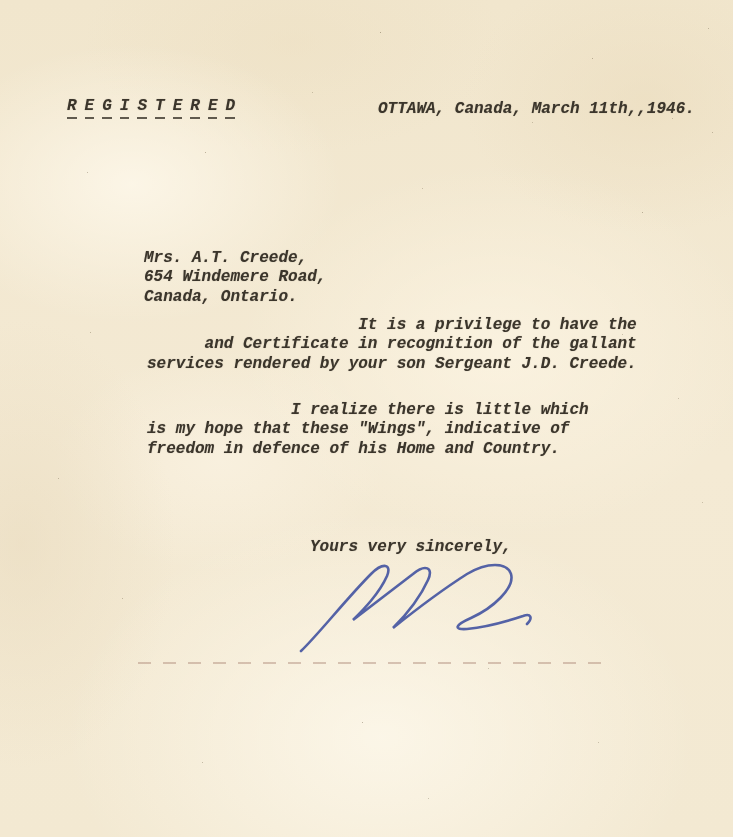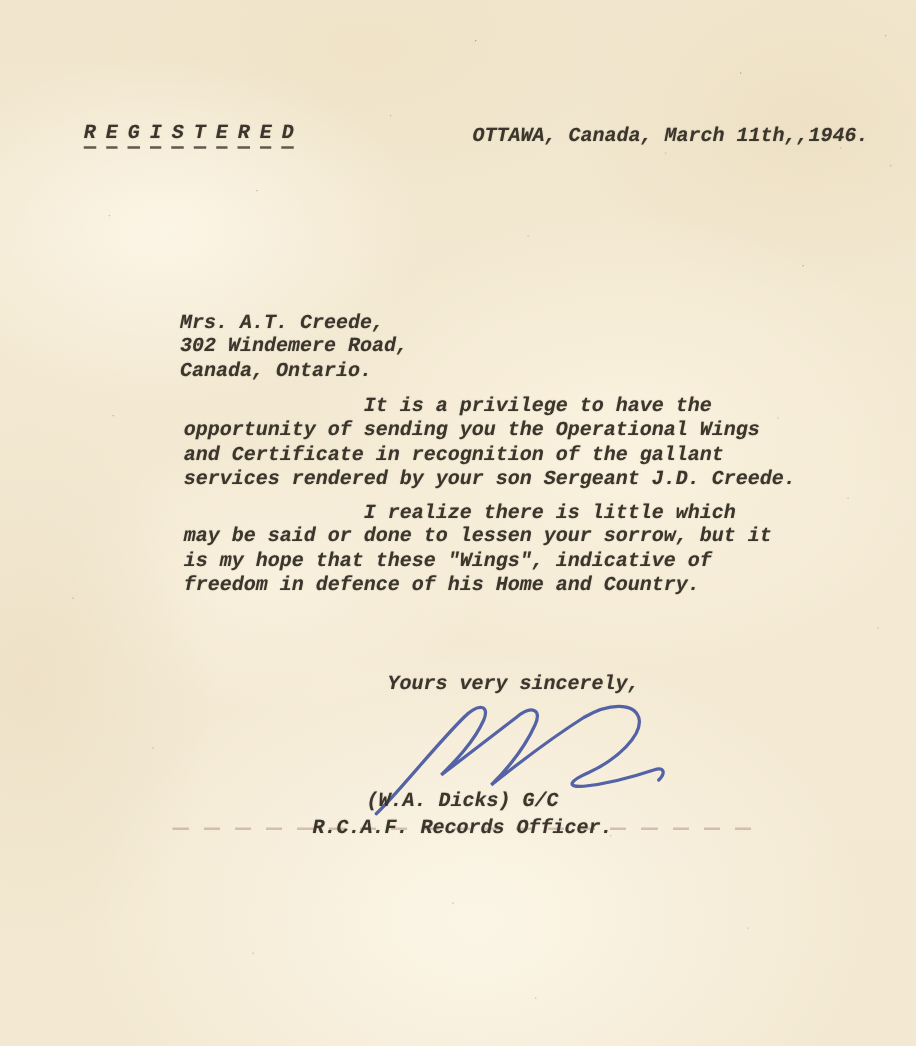--- a/index.html
+++ b/index.html
@@ -52,21 +52,21 @@
   .registered .ch {
     display: inline-block;
     border-bottom: 2px solid rgba(59,53,43,0.8);
     margin-right: 8px;
     padding-bottom: 1px;
   }
   .dateline { left: 378px; top: 100px; }
   .address { left: 144px; top: 205px; margin-top: 44px; }
   .salutation { left: 150px; top: 281px; }
   .para { left: 147px; }
-  .para1 { top: 316px; }
+  .para1 { top: 316px; text-align: right; }
   .para2 { top: 401px; }
   .para .line:first-child { padding-left: 144px; }
   .closing { left: 310px; top: 538px; }
   .sig-block { left: 238px; top: 631px; width: 264px; text-align: center; line-height: 21.4px; z-index: 3; }
   .signature-wrap { position: absolute; left: 295px; top: 550px; width: 250px; height: 105px; z-index: 2; }
   .sig-rule {
     position: absolute; left: 138px; top: 662px; width: 472px; height: 2px; z-index: 1;
     background-image: repeating-linear-gradient(90deg,
       rgba(164,124,108,0.55) 0px, rgba(164,124,108,0.55) 13px,
       rgba(164,124,108,0) 13px, rgba(164,124,108,0) 25px);
@@ -78,35 +78,33 @@
 
 <div class="paper">
   <div class="speck-layer"></div>
 
   <div class="type registered"><span class="ch">R</span><span class="ch">E</span><span class="ch">G</span><span class="ch">I</span><span class="ch">S</span><span class="ch">T</span><span class="ch">E</span><span class="ch">R</span><span class="ch">E</span><span class="ch">D</span></div>
 
   <div class="type dateline">OTTAWA, Canada, March 11th,,1946.</div>
 
   <div class="type address">
     <div class="line">Mrs. A.T. Creede,</div>
-    <div class="line">302 Windemere Road,</div>
+    <div class="line">654 Windemere Road,</div>
     <div class="line">Canada, Ontario.</div>
   </div>
 
 
   <div class="type para para1">
       <div class="line">It is a privilege to have the</div>
-      <div class="line">opportunity of sending you the Operational Wings</div>
       <div class="line">and Certificate in recognition of the gallant</div>
       <div class="line">services rendered by your son Sergeant J.D. Creede.</div>
     </div>
 
   <div class="type para para2">
       <div class="line">I realize there is little which</div>
-      <div class="line">may be said or done to lessen your sorrow, but it</div>
       <div class="line">is my hope that these "Wings", indicative of</div>
       <div class="line">freedom in defence of his Home and Country.</div>
     </div>
 
   <div class="type closing">Yours very sincerely,</div>
 
   <div class="signature-wrap">
     <svg width="250" height="105" viewBox="0 0 250 105" fill="none">
       <path d="M 6 101
                C 22 86, 52 48, 76 24
@@ -119,17 +117,13 @@
                C 192 12, 212 12, 216 24
                C 220 38, 198 58, 176 68
                C 160 75, 158 80, 172 79
                C 192 77, 210 72, 228 66
                C 236 63, 238 68, 232 74" stroke="#3d4f9e" stroke-width="2.6" stroke-linecap="round" opacity="0.88"></path>
     </svg>
   </div>
 
   <div class="sig-rule"></div>
 
-  <div class="type sig-block">
-    <div class="line">(W.A. Dicks) G/C</div>
-    <div class="line">R.C.A.F. Records Officer.</div>
-  </div>
 </div>
 
 </body></html>

